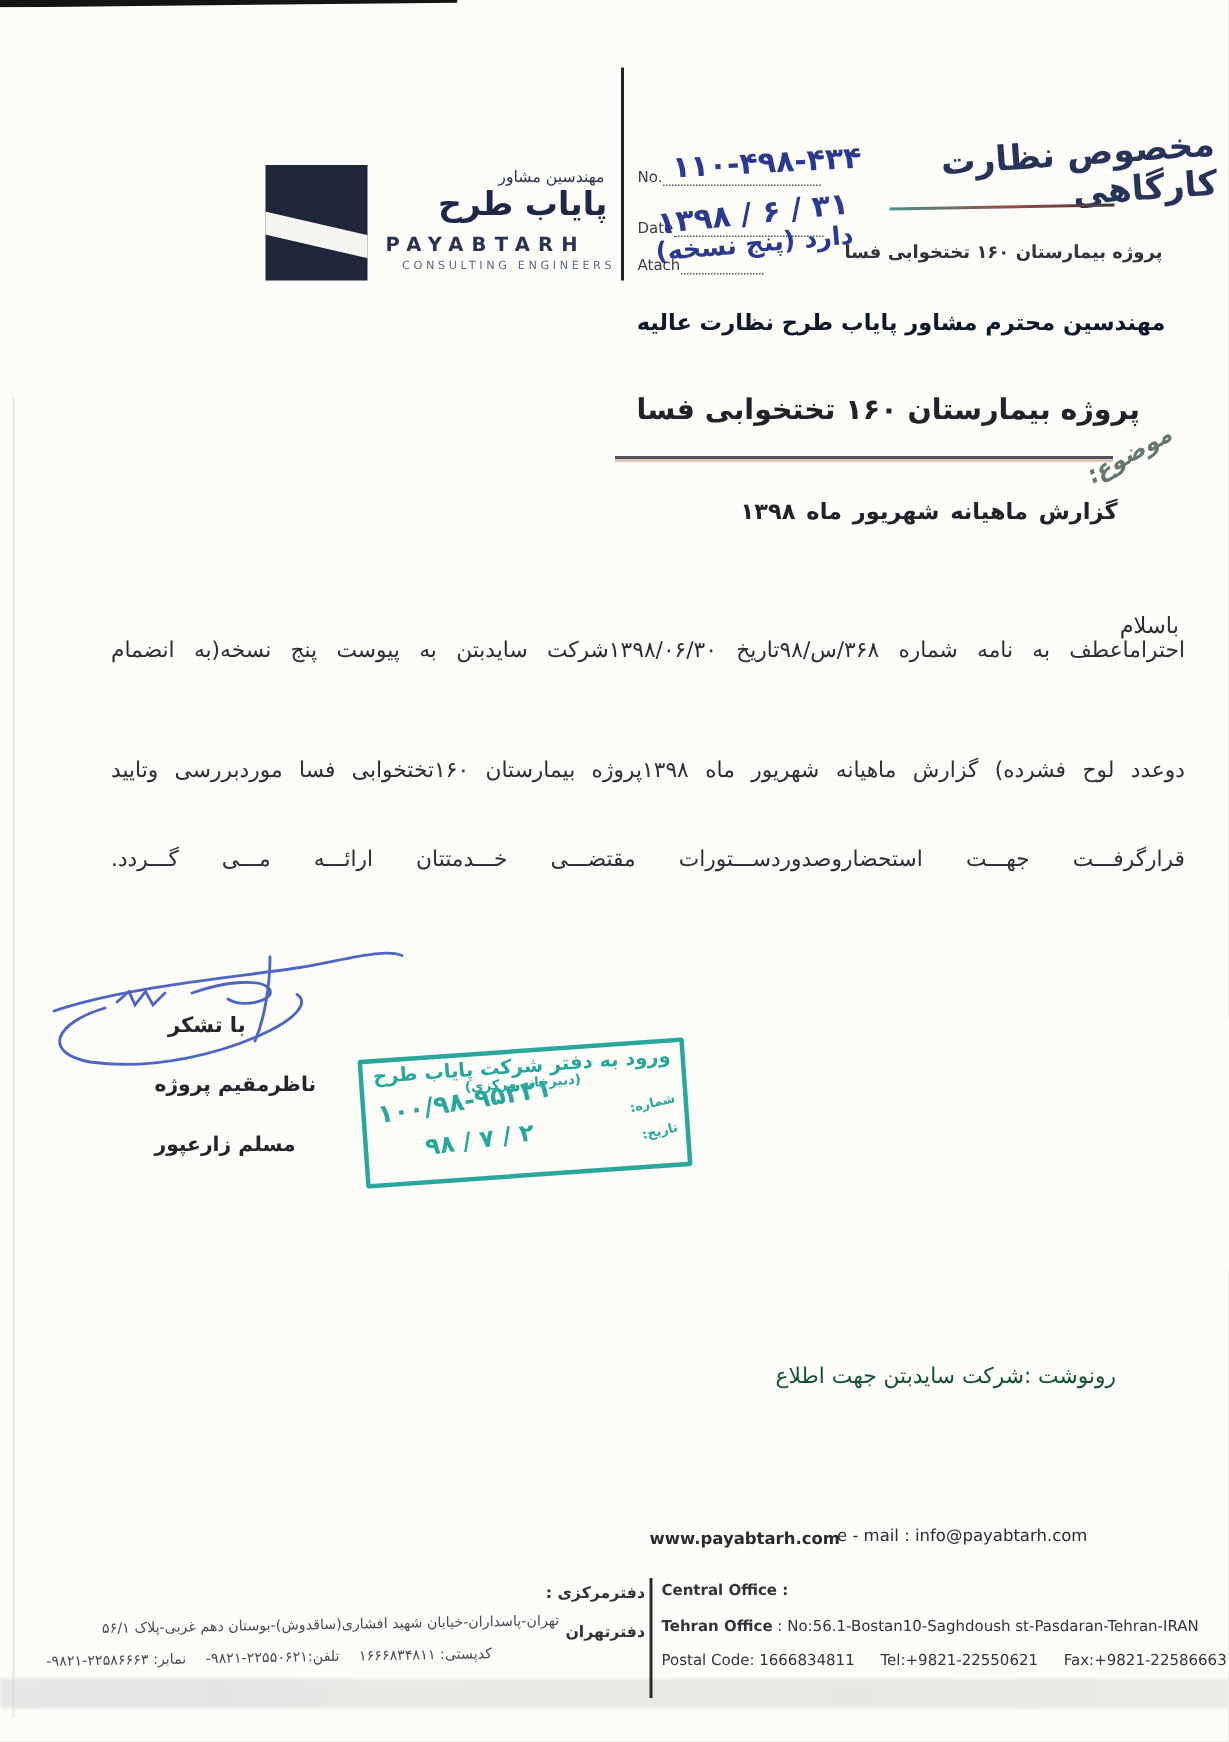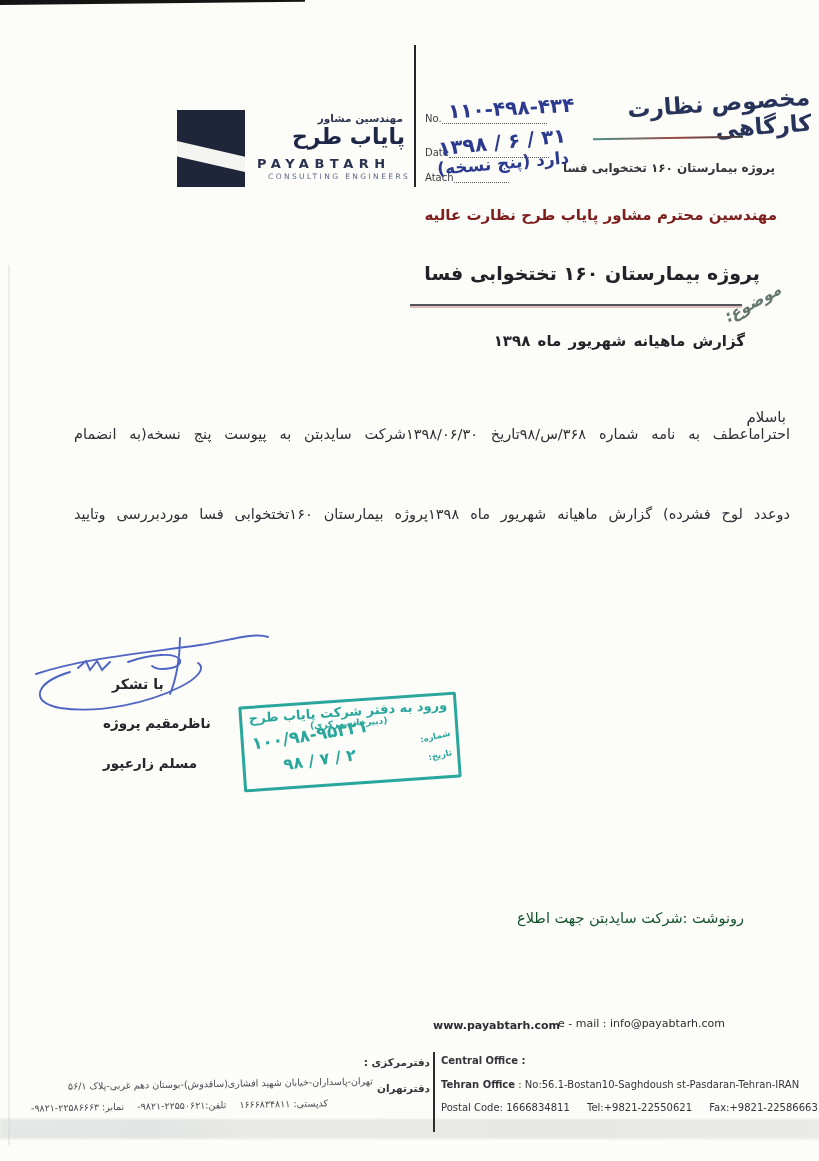--- a/index.html
+++ b/index.html
@@ -13,39 +13,39 @@
   .scan-top{left:0;top:0;width:305px;height:5px;background:#141414;
     clip-path:polygon(0 0,100% 0,100% 35%,0 100%);}
   .scan-left{left:8px;top:265px;width:2px;height:880px;background:#ececе8;background:#ecece8;}
   .scan-bottom{left:0;top:1119px;width:819px;height:20px;
     background:linear-gradient(90deg,#d3d8d6 0%,#cfd4d6 18%,#dadad6 30%,#d7d7d3 70%,#dcdcd8 100%);
     opacity:.55;filter:blur(1px);}
   
   .logo-box{left:177px;top:110px;width:68px;height:77px;background:#20263a;overflow:hidden;}
   .logo-stripe{position:absolute;left:-12px;top:40px;width:100px;height:15px;background:#f4f4f0;
     transform:rotate(13deg);border-radius:2px;}
-  .logo-fa-small{right:416px;top:112px;font-size:10.5px;font-weight:bold;color:#2b3350;direction:rtl;}
+  .logo-fa-small{right:416px;top:112px;font-size:10.5px;font-weight:normal;color:#2b3350;direction:rtl;}
   .logo-fa-name{right:414px;top:124px;font-size:22px;font-weight:bold;color:#1f2747;direction:rtl;}
   .logo-en{left:257px;top:156px;font-size:13px;font-weight:bold;letter-spacing:5.5px;color:#2b3350;}
   .logo-en-sub{left:268px;top:172px;font-size:7.5px;letter-spacing:2.4px;color:#5d6782;}
   .vline{left:414px;top:45px;width:2px;height:142px;background:#23232a;}
   
   .hdr-note{right:8px;top:92px;width:240px;font-size:23px;font-weight:bold;color:#28335a;
     direction:rtl;transform:rotate(-4deg);letter-spacing:-1px;}
   .hdr-underline{left:593px;top:137px;width:150px;height:2px;transform:rotate(-1deg);
     background:linear-gradient(90deg,#47918c,#9c4a44 55%,#3a3a40);}
   .fld-label{font-size:10px;color:#3c3c42;}
   .fld-dots{display:inline-block;border-bottom:1.5px dotted #55555c;height:10px;vertical-align:bottom;}
   .hand{color:#2b3a8f;font-weight:bold;}
   .hw-no{left:448px;top:96px;font-size:20px;transform:rotate(-3deg);letter-spacing:2px;}
   .hw-date{left:438px;top:130px;font-size:20px;transform:rotate(-6deg);letter-spacing:3px;}
   .hw-atach{left:437px;top:153px;font-size:17px;transform:rotate(-5deg);direction:rtl;}
   .atach-proj{right:44px;top:161px;font-size:12px;color:#33333a;direction:rtl;font-weight:bold;}
   
-  .recipient{right:42px;top:206px;font-size:15px;font-weight:bold;color:#7f1d1d;direction:rtl;}
+  .recipient{right:42px;top:206px;font-size:15px;font-weight:bold;color:#0f172a;direction:rtl;}
   .proj-title{right:59px;top:262px;font-size:19px;font-weight:bold;color:#222228;direction:rtl;letter-spacing:.5px;}
   .rule{left:410px;top:304px;width:332px;height:2px;background:#54545c;
     box-shadow:0 2px 0 rgba(176,80,80,.35);}
   .subject-hand{left:722px;top:293px;font-size:16px;color:#4a6157;transform:rotate(-29deg) skewX(-12deg);
     direction:rtl;opacity:.85;font-weight:bold;}
   .subject{right:74px;top:332px;font-size:15px;font-weight:bold;color:#222228;direction:rtl;word-spacing:2px;}
   .salutation{right:33px;top:408px;font-size:15px;color:#2e2e34;direction:rtl;}
   .bodyline{right:29px;width:716px;font-size:14.5px;color:#2e2e34;direction:rtl;
     text-align:justify;text-align-last:justify;}
   .b1{top:426px;}
@@ -124,20 +124,21 @@
 
   <div class="abs recipient">مهندسین محترم مشاور پایاب طرح نظارت عالیه</div>
   <div class="abs proj-title">پروژه بیمارستان ۱۶۰ تختخوابی فسا</div>
   <div class="abs rule"></div>
   <div class="abs subject-hand">موضوع:</div>
   <div class="abs subject">گزارش ماهیانه شهریور ماه ۱۳۹۸</div>
 
   <div class="abs salutation">باسلام</div>
   <div class="abs bodyline b1">احتراماعطف به نامه شماره ۳۶۸/س/۹۸تاریخ ۱۳۹۸/۰۶/۳۰شرکت سایدبتن به پیوست پنج نسخه(به انضمام</div>
   <div class="abs bodyline b2">دوعدد لوح فشرده) گزارش ماهیانه شهریور ماه ۱۳۹۸پروژه بیمارستان ۱۶۰تختخوابی فسا موردبررسی وتایید</div>
+  <div class="abs bodyline b3">قرارگرفـــت جهـــت استحضاروصدوردســـتورات مقتضـــی خـــدمتتان ارائـــه مـــی گـــردد.</div>
 
   <svg class="abs sig-svg" width="245" height="95" viewBox="0 0 245 95">
     <g fill="none" stroke="#3c55bd" stroke-width="1.9" stroke-linecap="round" opacity="0.9">
       <path d="M8 52 C 55 36, 125 30, 172 23 C 202 18, 228 10, 240 15"></path>
       <path d="M50 46 l8 -7 l4 9 l7 -9 l5 9 l8 -8"></path>
       <path d="M100 40 C 122 32, 148 30, 152 38 C 155 46, 132 50, 124 44"></path>
       <path d="M152 16 C 152 36, 148 58, 142 72"></path>
       <path d="M42 50 C 8 60, 0 80, 32 86 C 74 92, 122 80, 152 65 C 170 56, 178 46, 170 41"></path>
     </g>
   </svg>

